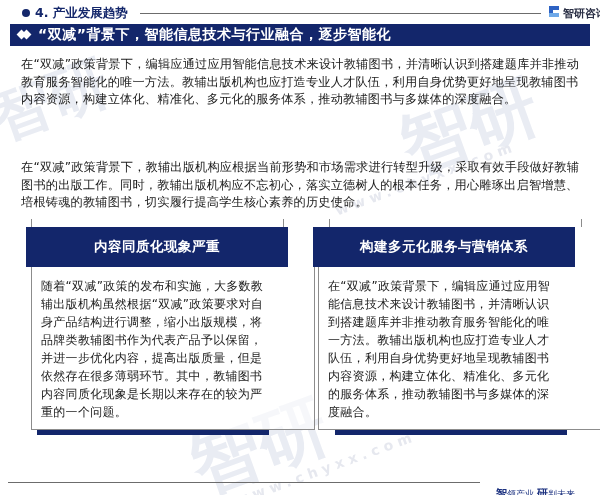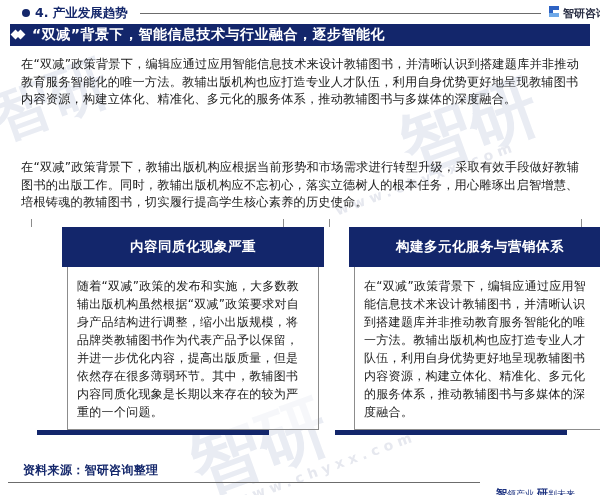--- a/index.html
+++ b/index.html
@@ -24,34 +24,34 @@
     .section-dot { width: 8px; height: 8px; border-radius: 50%; background: #14276b; margin-right: 5px; }
     .section-title { font-size: 12.5px; font-weight: bold; color: #14276b; white-space: nowrap; }
     .section-rule { flex: 1; height: 1px; background: #6c6c6c; margin: 0 8px 0 12px; }
     .brand { display: flex; font-size: 11px; font-weight: bold; color: #2a2f45; white-space: nowrap; }
     .brand-logo { width: 10px; height: 11px; margin-right: 4px; position: relative; }
     .brand-logo .b1 { position: absolute; left: 0; top: 0; width: 10px; height: 4px; background: #2d62c3; }
     .brand-logo .b2 { position: absolute; left: 0; top: 4px; width: 4px; height: 3px; background: #2d62c3; }
     .brand-logo .b3 { position: absolute; left: 0; top: 7px; width: 10px; height: 4px; background: #6fa9e8; }
 
     
-    .banner { position: absolute; left: 10px; top: 24px; width: 580px; height: 22px; background: #13266b; display: flex; align-items: center; padding-left: 2px; }
+    .banner { position: absolute; left: 10px; top: 24px; width: 580px; height: 22px; background: #13266b; display: flex; align-items: center; padding-left: 8px; }
     .banner-diamond { width: 12px; height: 10px; position: relative; margin-right: 8px; }
     .banner-diamond::before, .banner-diamond::after { content: ""; position: absolute; top: 1px; width: 7px; height: 7px; background: #fff; transform: rotate(45deg); }
     .banner-diamond::before { left: 0; }
     .banner-diamond::after { left: 5px; }
     .banner-title { color: #fff; font-size: 14px; font-weight: bold; letter-spacing: 0.5px; white-space: nowrap; }
 
     
     .para { position: absolute; left: 21px; width: 560px; font-size: 12.2px; line-height: 17.5px; color: #1b1b1b; letter-spacing: 0.2px; }
     .para-1 { top: 56px; }
     .para-2 { top: 147px; margin-top: 12px; }
 
     
-    .card { position: absolute; top: 227px; width: 252px; height: 203px; border: 1px solid #8c8c8c; border-top: none; background: rgba(255,255,255,0.6); margin-left: 36px; }
+    .card { position: absolute; top: 227px; width: 284px; height: 203px; border: 1px solid #8c8c8c; border-top: none; background: rgba(255,255,255,0.6); }
     .card-left { left: 31px; }
     .card-right { left: 318px; }
     .card-head { position: absolute; left: -6px; top: 0; width: 262px; height: 40px; background: #13266b; color: #fff; font-size: 13.5px; font-weight: bold; display: flex; align-items: center; justify-content: center; letter-spacing: 0.5px; }
     .card-body { position: absolute; left: 9px; top: 50px; width: 232px; font-size: 12px; line-height: 18px; color: #1b1b1b; letter-spacing: 0.3px; }
     .card-shadow { position: absolute; top: 430px; height: 5px; background: #13266b; }
     .shadow-left { left: 37px; width: 232px; }
     .shadow-right { left: 335px; width: 232px; }
     .card-top-line { position: absolute; top: 219px; width: 1px; height: 8px; background: #8c8c8c; }
 
     
@@ -103,19 +103,18 @@
     <div class="card-body">随着“双减”政策的发布和实施，大多数教辅出版机构虽然根据“双减”政策要求对自身产品结构进行调整，缩小出版规模，将品牌类教辅图书作为代表产品予以保留，并进一步优化内容，提高出版质量，但是依然存在很多薄弱环节。其中，教辅图书内容同质化现象是长期以来存在的较为严重的一个问题。</div>
   </div>
   <div class="card-shadow shadow-left"></div>
 
   <div class="card card-right">
     <div class="card-head">构建多元化服务与营销体系</div>
     <div class="card-body">在“双减”政策背景下，编辑应通过应用智能信息技术来设计教辅图书，并清晰认识到搭建题库并非推动教育服务智能化的唯一方法。教辅出版机构也应打造专业人才队伍，利用自身优势更好地呈现教辅图书内容资源，构建立体化、精准化、多元化的服务体系，推动教辅图书与多媒体的深度融合。</div>
   </div>
   <div class="card-shadow shadow-right"></div>
 
-  <div class="source">资料来源：智研咨询整理</div>
   <div class="footer-rule"></div>
   <div class="slogan">
     <b>智</b><span>领产业</span>
     <b>研</b><span>判未来</span>
   </div>
 </div>
 
 </body></html>

